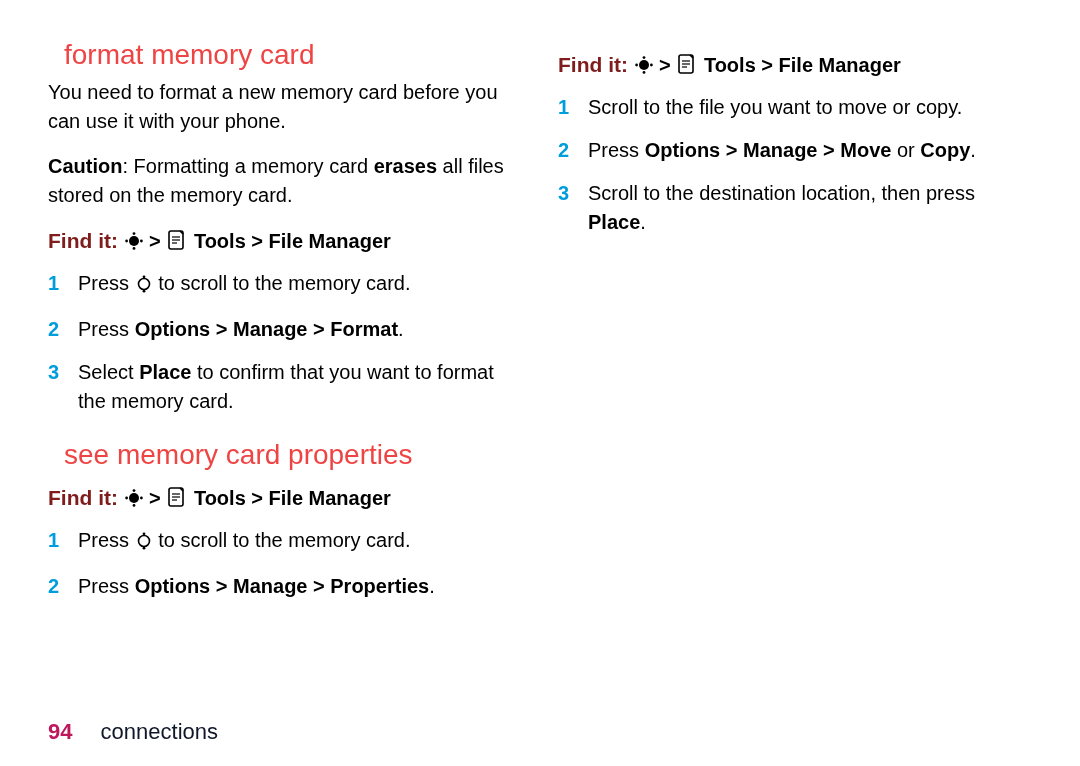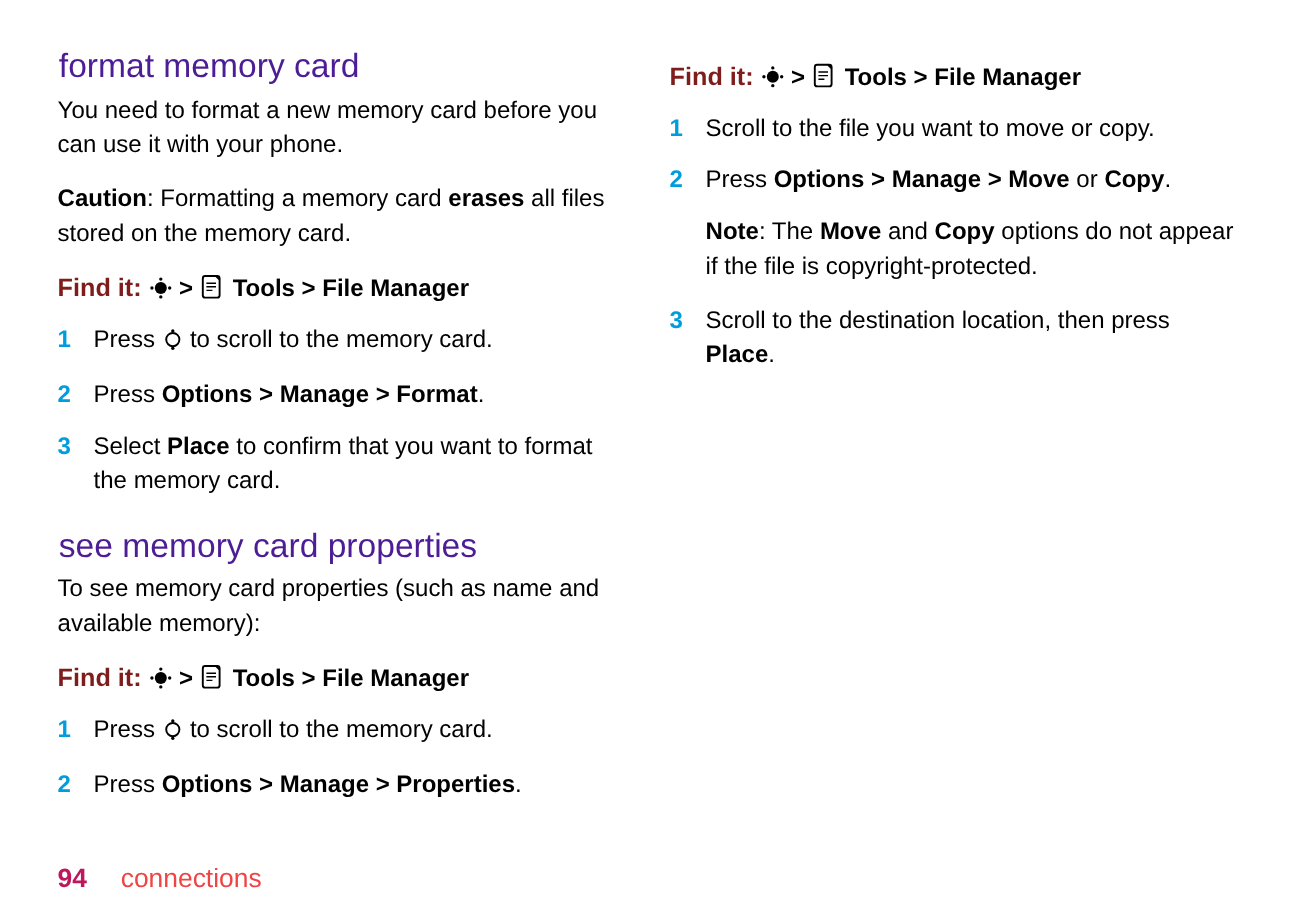--- a/index.html
+++ b/index.html
@@ -22,22 +22,22 @@
     position: relative;
   }
   .col {
     flex: 1 1 50%;
     padding: 0 18px;
     box-sizing: border-box;
   }
   h2.section-title {
     font-size: 28px;
     font-weight: 400;
-    color: #4c1d95;
-    margin: 0 0 6px 1px;
+    color: #ef4444;
+    margin: 0 0 6px 16px;
     line-height: 1.2;
   }
   .para {
     margin: 0 0 16px 0;
   }
   .findit {
     margin: 12px 0 10px 0;
     font-weight: 700;
   }
   .findit .label {
@@ -80,21 +80,21 @@
     bottom: 18px;
     left: 48px;
     font-size: 22px;
   }
   .footer .pg {
     font-weight: 700;
     color: #be185d;
     margin-right: 22px;
   }
   .footer .chap {
-    color: #ef4444;
+    color: #0f172a;
   }
   svg { display: inline-block; }
 </style>
 </head>
 <body>
 
 <div class="page">
   <div class="col">
 
     <h2 class="section-title">format memory card</h2>
@@ -135,21 +135,20 @@
       </li>
       <li>
         <span>Press </span><span class="b">Options &gt; Manage &gt; Format</span><span>.</span>
       </li>
       <li>
         <span>Select </span><span class="b">Place</span><span> to confirm that you want to format the memory card.</span>
       </li>
     </ol>
 
     <h2 class="section-title">see memory card properties</h2>
-    <p class="para">To see memory card properties (such as name and available memory):</p>
     <p class="findit">
       <span class="label">Find it:</span>
       <span class="nav-icon">
         <svg width="20" height="20" viewBox="0 0 20 20">
             <circle cx="10" cy="10" r="5" fill="#000"></circle>
             <circle cx="10" cy="2.6" r="1.4" fill="#000"></circle>
             <circle cx="10" cy="17.4" r="1.4" fill="#000"></circle>
             <circle cx="2.6" cy="10" r="1.4" fill="#000"></circle>
             <circle cx="17.4" cy="10" r="1.4" fill="#000"></circle>
           </svg>
@@ -203,23 +202,20 @@
           </svg>
       </span>
       <span class="path">Tools &gt; File Manager</span>
     </p>
     <ol class="steps">
       <li>
         <span>Scroll to the file you want to move or copy.</span>
       </li>
       <li>
         <span>Press </span><span class="b">Options &gt; Manage &gt; Move</span><span> or </span><span class="b">Copy</span><span>.</span>
-        <p class="para" style="margin-top:14px;">
-          <span class="b">Note</span><span>: The </span><span class="b">Move</span><span> and </span><span class="b">Copy</span><span> options do not appear if the file is copyright-protected.</span>
-        </p>
       </li>
       <li>
         <span>Scroll to the destination location, then press </span><span class="b">Place</span><span>.</span>
       </li>
     </ol>
   </div>
 
   <div class="footer">
     <span class="pg">94</span>
     <span class="chap">connections</span>

